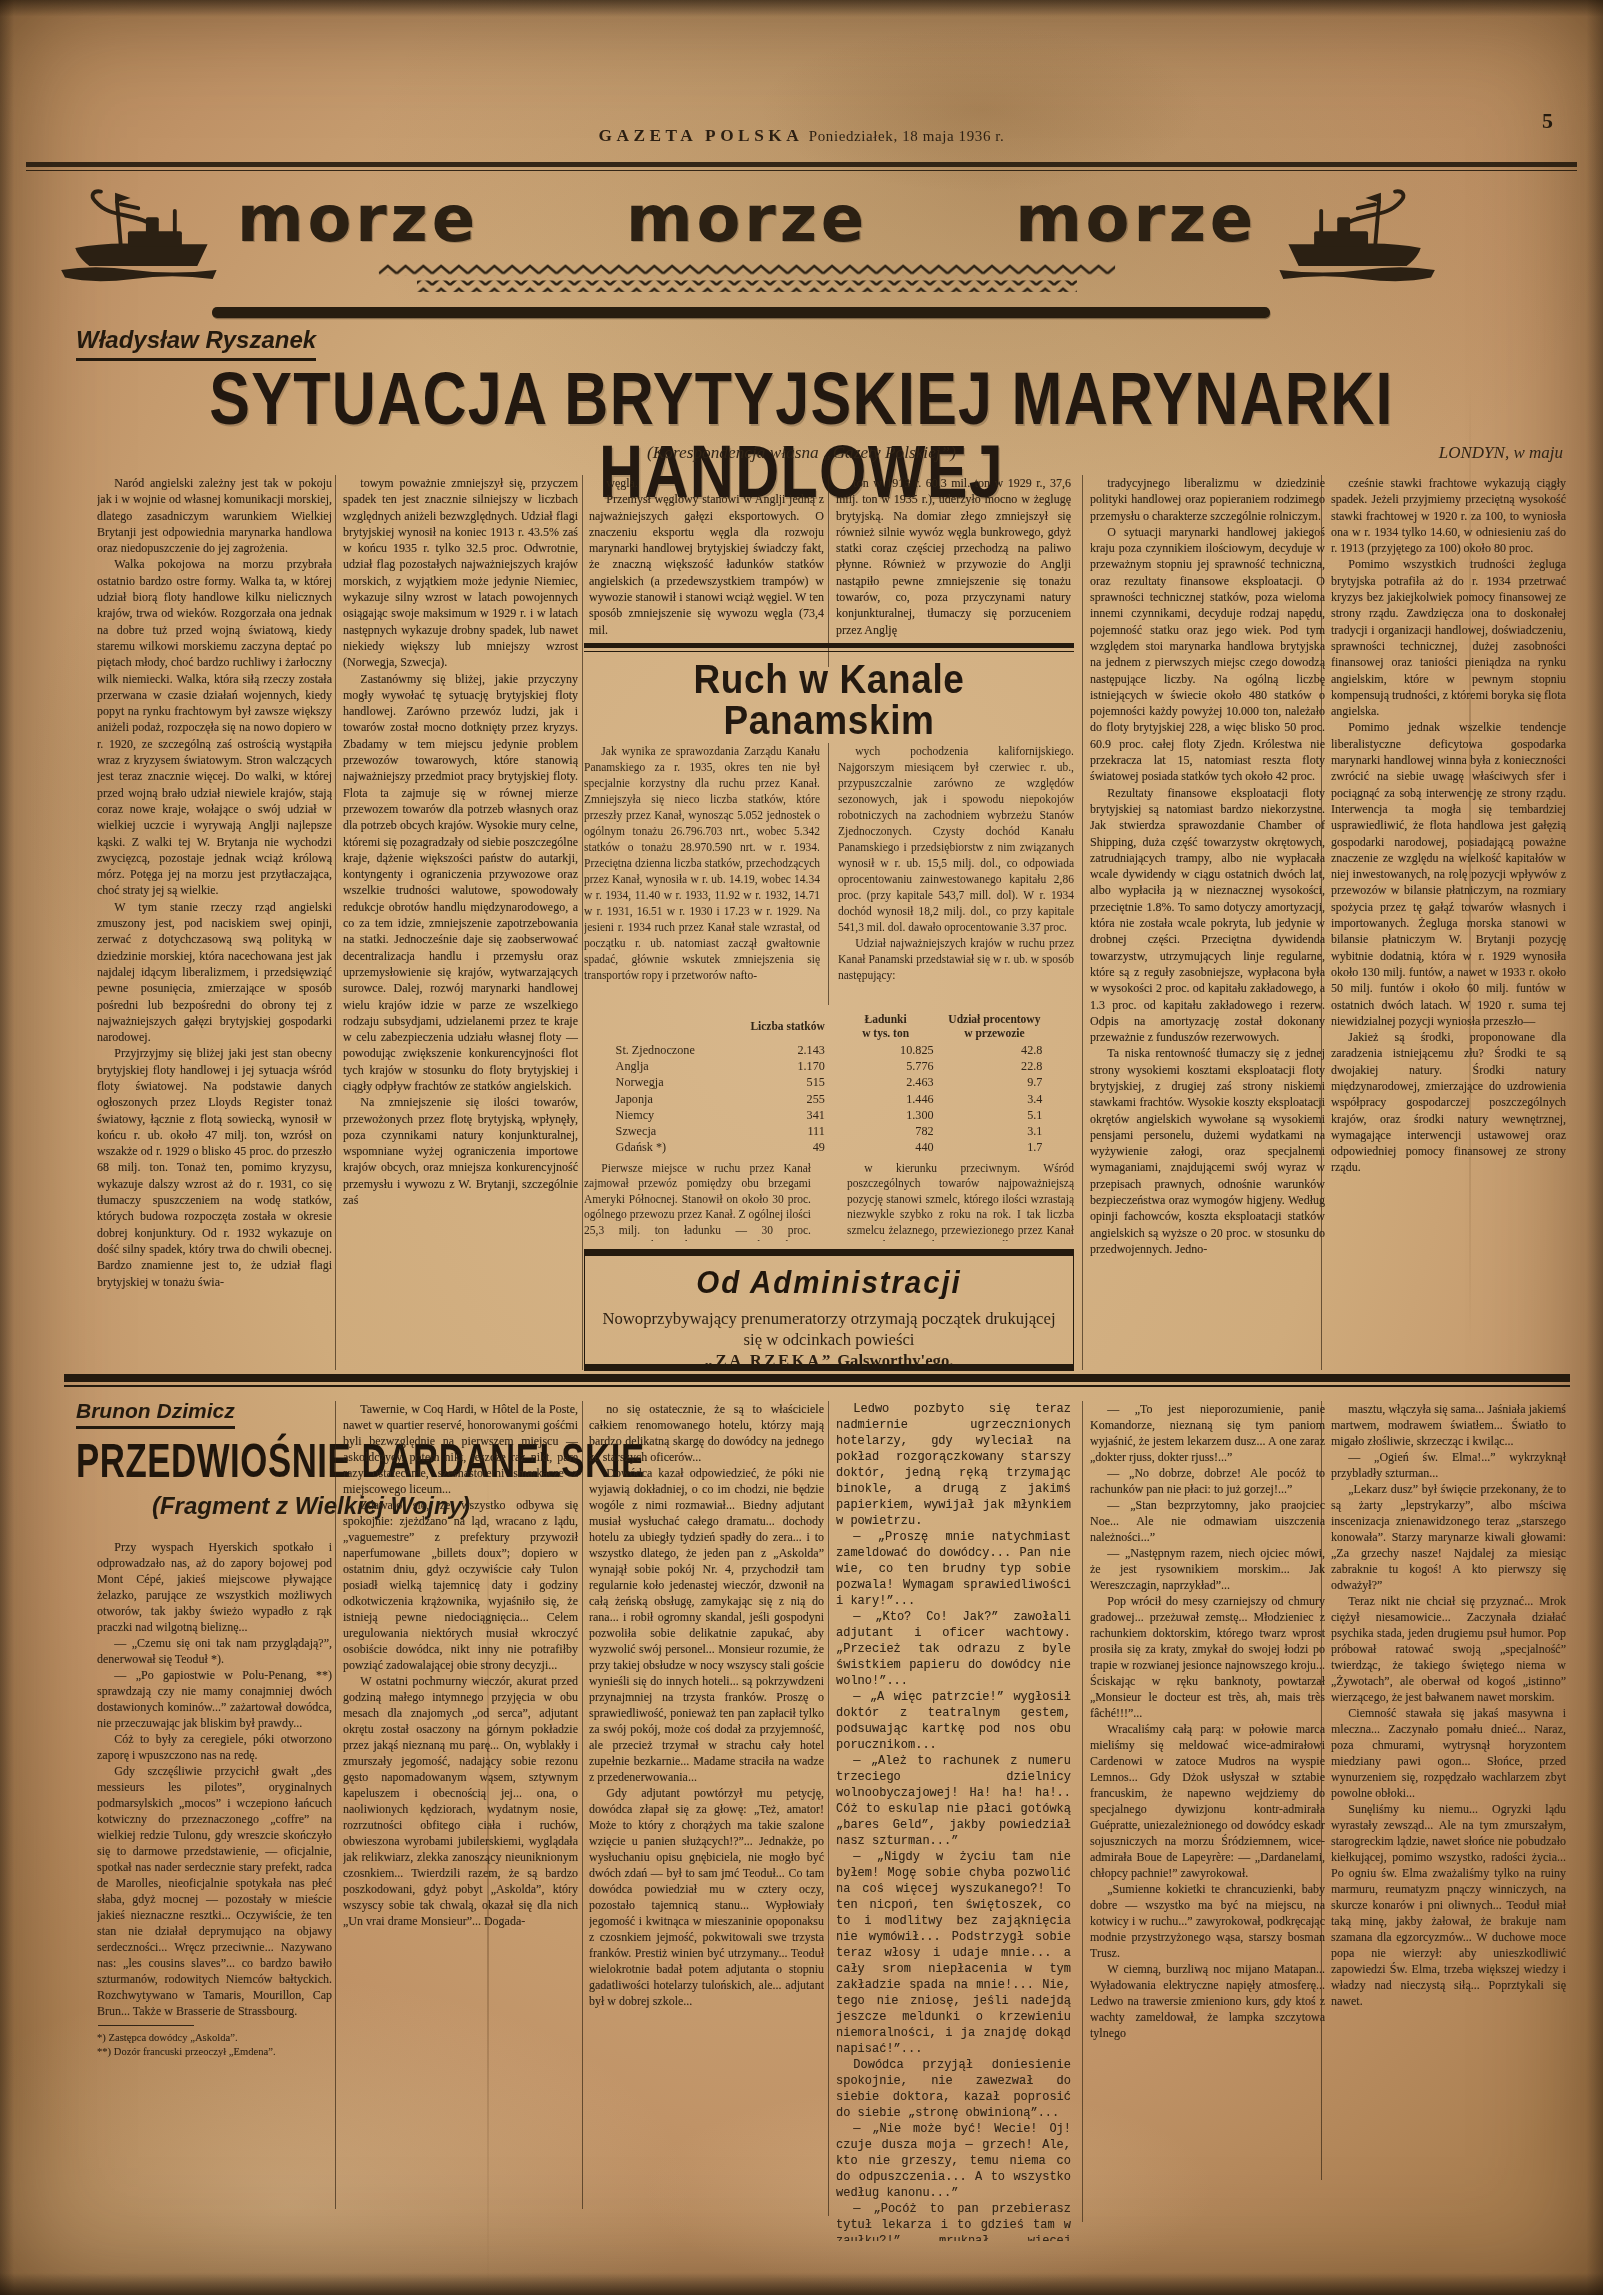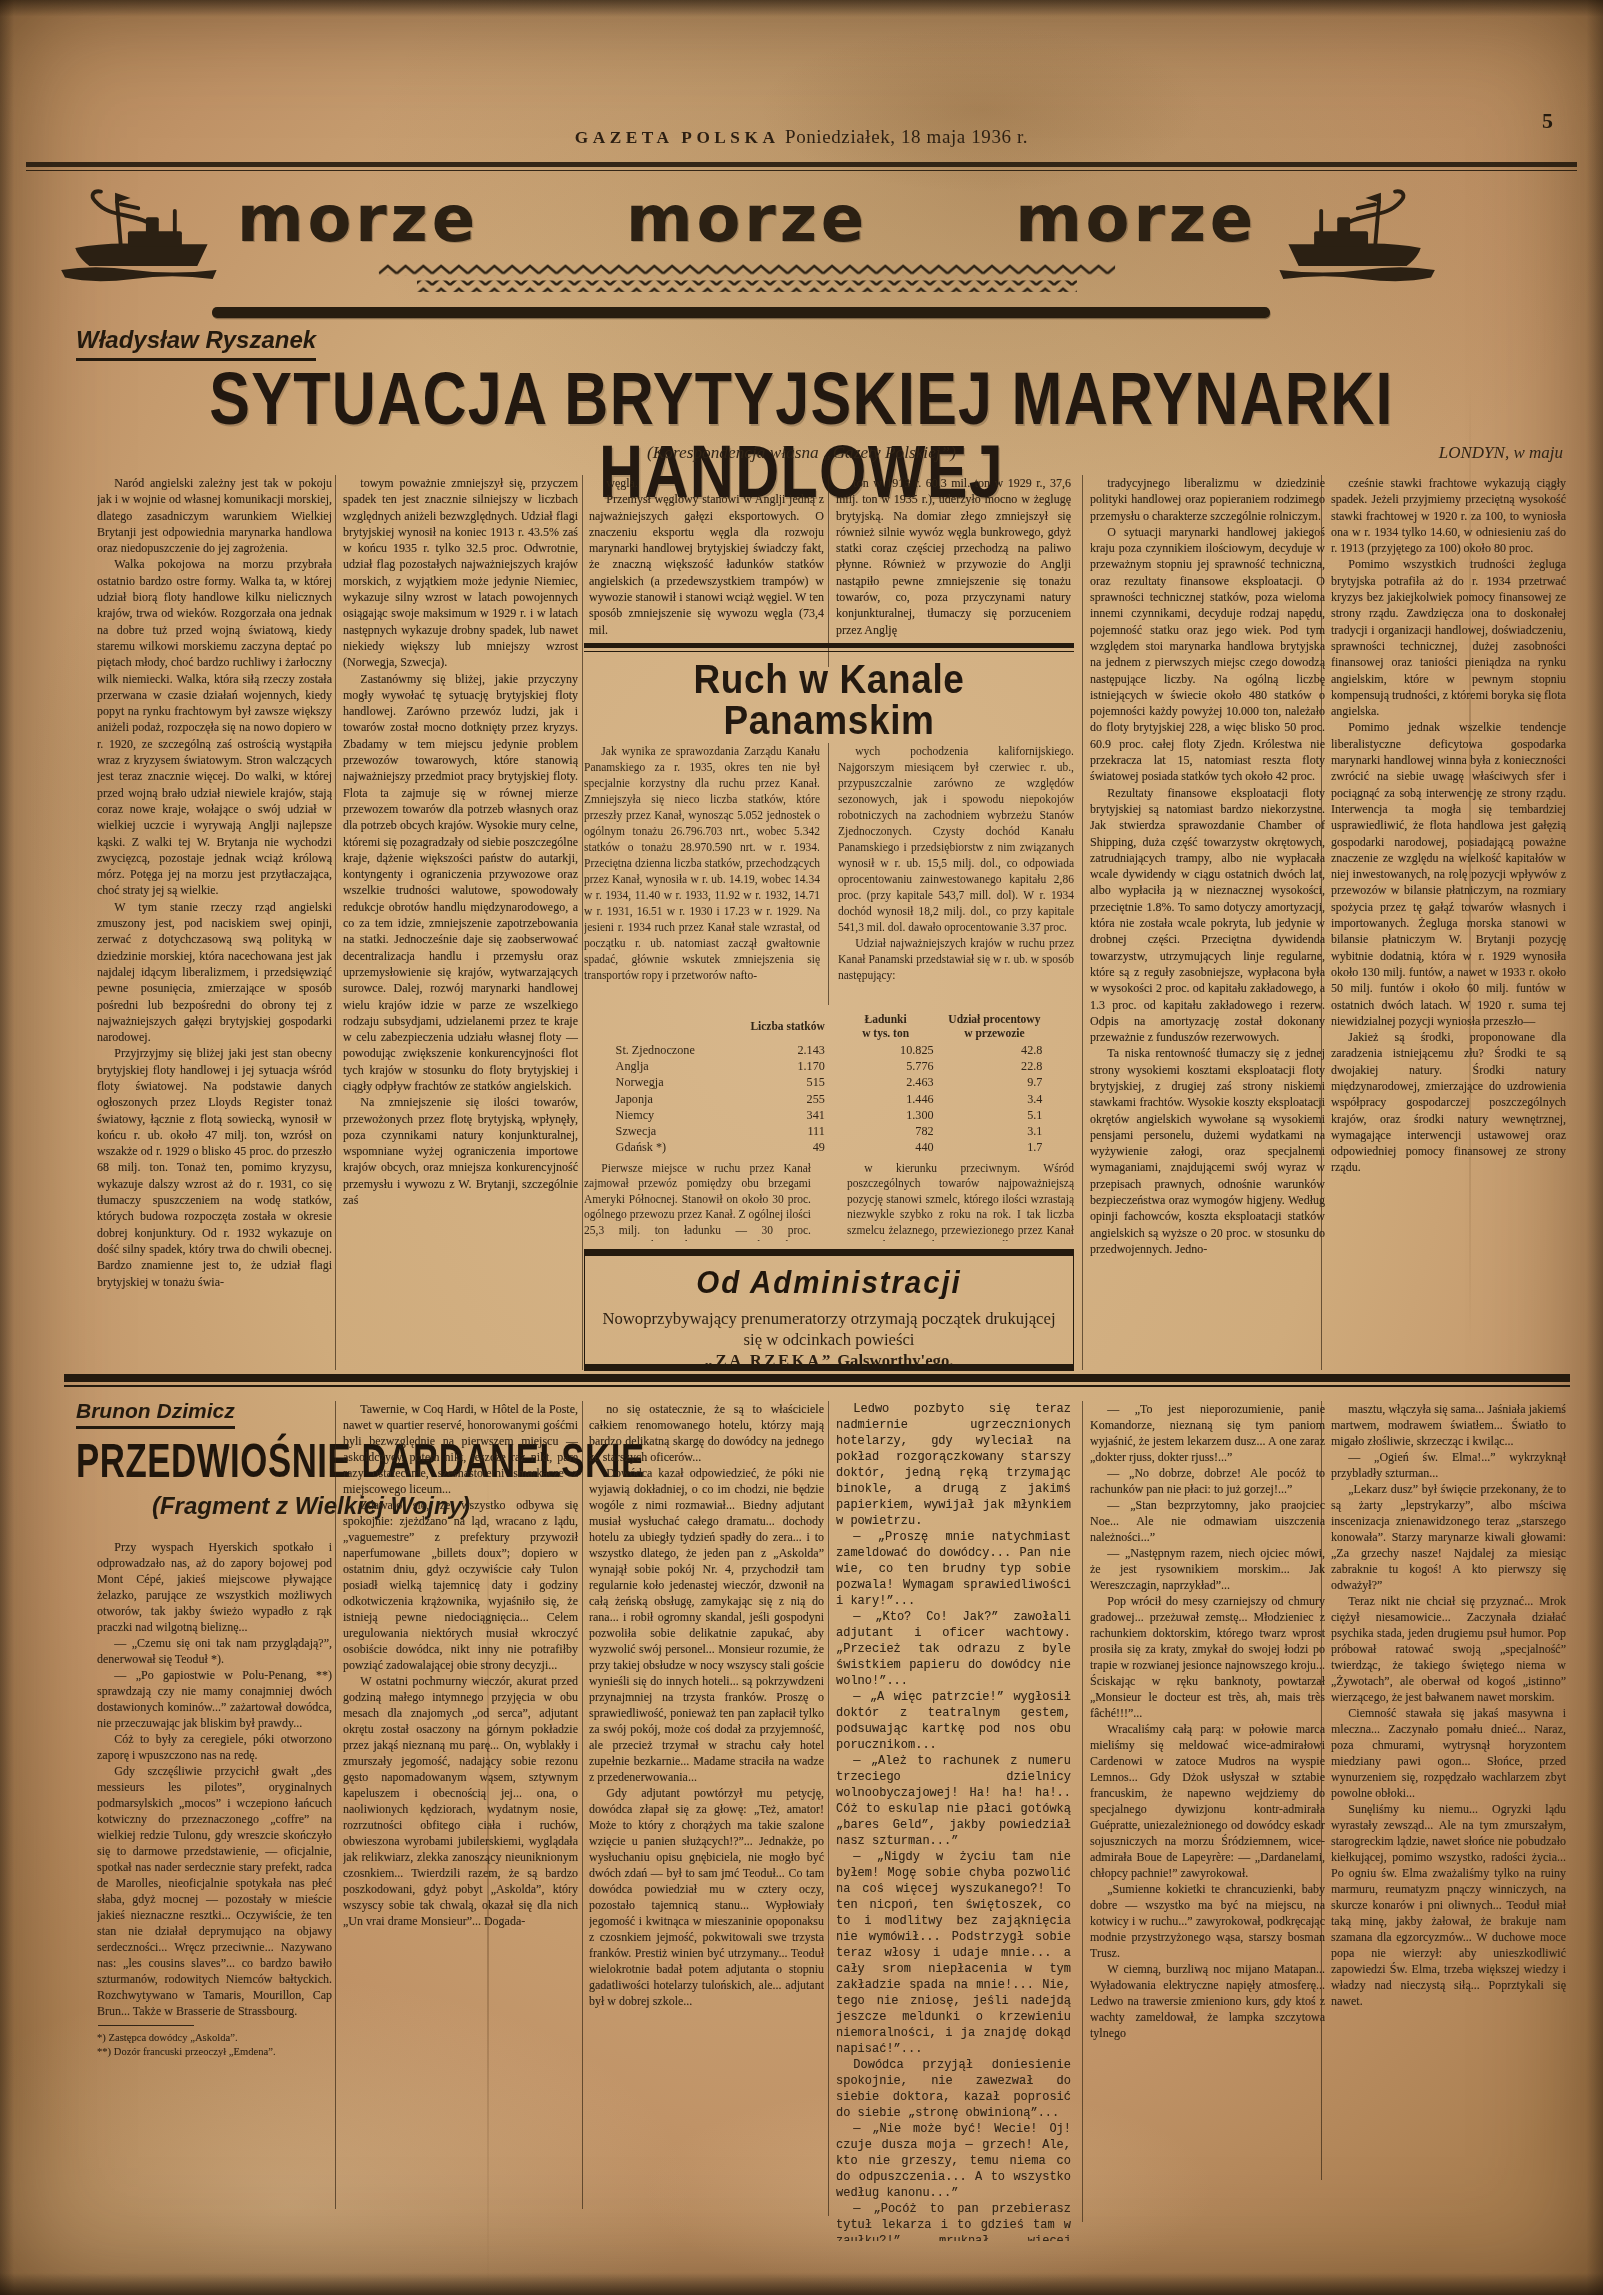--- a/index.html
+++ b/index.html
@@ -15,21 +15,21 @@
       linear-gradient(180deg, rgba(20,12,4,.55) 0, rgba(20,12,4,0) 16.7px),
       linear-gradient(0deg, rgba(20,12,4,.65) 0, rgba(20,12,4,0) 22px),
       linear-gradient(90deg, rgba(20,12,4,.35) 0, rgba(20,12,4,0) 14px),
       linear-gradient(270deg, rgba(20,12,4,.3) 0, rgba(20,12,4,0) 16.7px);}
   .stain{position:absolute;border-radius:50%;pointer-events:none;}
   .crease-v{position:absolute;width:1.9px;background:linear-gradient(180deg,rgba(0,0,0,0),rgba(80,50,20,.35),rgba(0,0,0,0));pointer-events:none;}
 
   
   .masthead-row{position:absolute;top:126px;left:0;width:100%;text-align:center;}
   .masthead{font-size:17.3px;letter-spacing:4.5px;font-weight:bold;color:#2c1f12;}
-  .masthead-date{font-size:19px;letter-spacing:0.6px;margin-left:3px;color:#2c1f12;}
+  .masthead-date{font-size:15px;letter-spacing:0.6px;margin-left:3px;color:#2c1f12;}
   .pageno{position:absolute;top:108px;right:50px;font-size:22px;font-weight:bold;color:#241a0e;}
   .rule-head{position:absolute;left:26px;right:26px;top:162px;border-top:5.8px solid #241a0e;border-bottom:1.9px solid #241a0e;height:3.2px;opacity:.9;}
 
   
   .banner-words{position:absolute;left:237px;top:187px;width:1020px;display:flex;justify-content:space-between;}
   .banner-word{font-family:"DejaVu Sans", sans-serif;font-weight:bold;font-size:64px;line-height:1;
     color:#2b2013;letter-spacing:3.8px;text-shadow:1.3px 1.3px 0 rgba(43,32,19,.25);}
   .ship{position:absolute;top:185px;}
   .ship.left{left:56px;}
   .ship.right{left:1273px;transform:scaleX(-1);}

